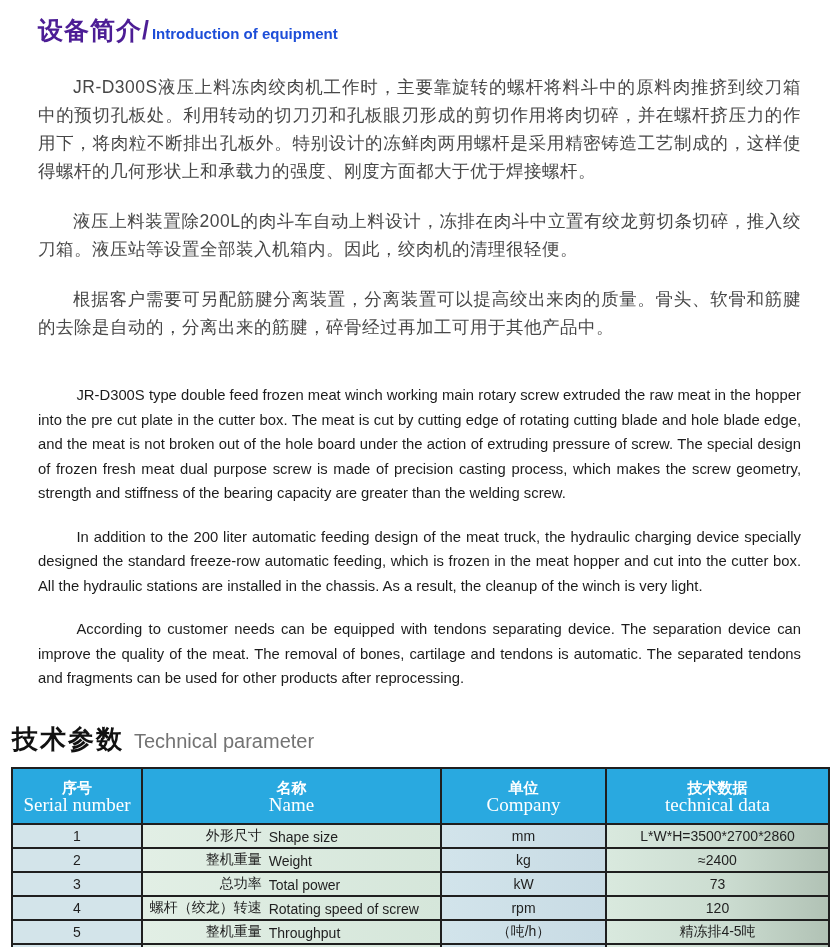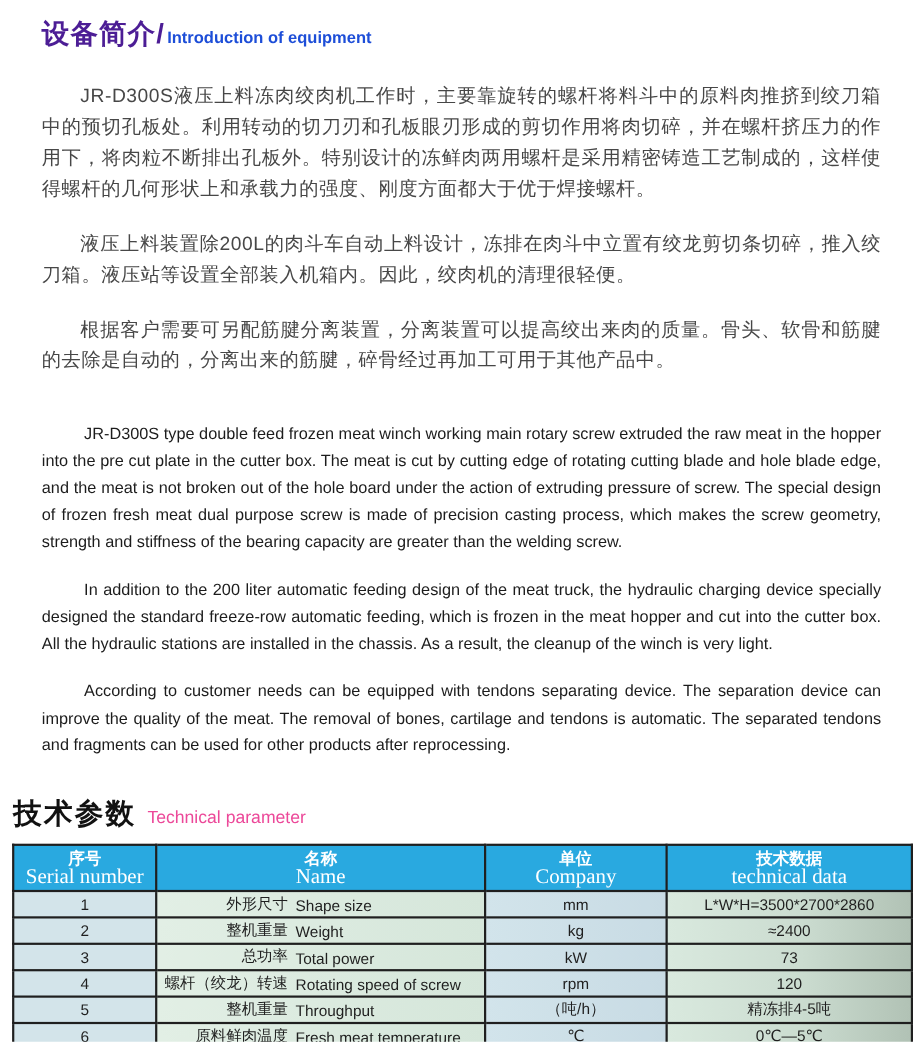--- a/index.html
+++ b/index.html
@@ -33,31 +33,31 @@
   
   .en-paras { padding: 20px 38px 0 38px; }
   .en-paras p {
     font-size: 14.8px; line-height: 24.5px; color: #1c1c1c;
     text-align: justify; text-indent: 2.6em; margin-bottom: 19px;
   }
 
   
   .tech-title { padding: 12px 12px 10px 12px; display: flex; align-items: baseline; }
   .tech-title .cn { font-size: 26px; font-weight: bold; color: #111; letter-spacing: 2px; }
-  .tech-title .en { font-size: 16px; color: #ec4899; margin-left: 10px; }
+  .tech-title .en { font-size: 20px; color: #737373; margin-left: 10px; }
 
   
   .tbl-wrap { margin: 0 11px; }
   table {
     width: 100%; border-collapse: collapse; table-layout: fixed;
   }
   table, th, td { border: 2px solid #1f1f1f; }
   th {
     background: #29a9e0; color: #ffffff; font-weight: normal;
-    height: 42px; vertical-align: middle; text-align: center;
+    height: 56px; vertical-align: middle; text-align: center;
   }
   th .h-cn { display: block; font-size: 15px; font-weight: bold; line-height: 18px; }
   th .h-en { display: block; font-size: 19px; line-height: 16px; font-family: Liberation Serif, serif; }
   td { height: 24px; vertical-align: middle; font-size: 14px; color: #1f1f1f; }
 
   col.c-no   { width: 130px; }
   col.c-name { width: 299px; }
   col.c-unit { width: 165px; }
   col.c-val  { width: 223px; }
 

